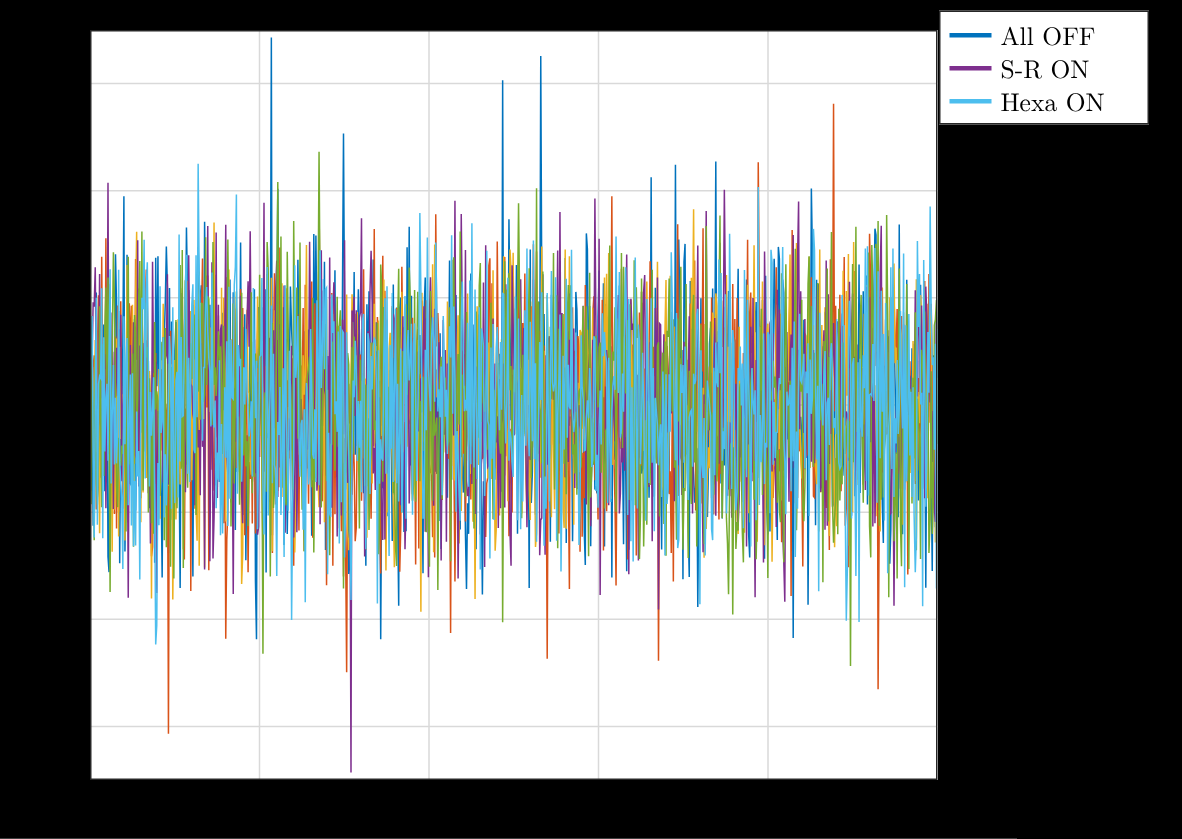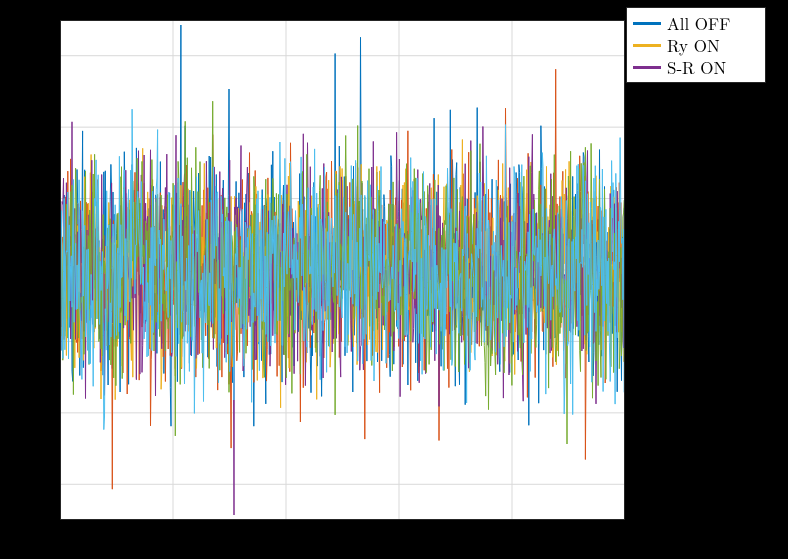--- a/index.html
+++ b/index.html
@@ -84,20 +84,20 @@
     <rect x="0.5" y="0.5" width="564" height="499" fill="none" stroke="#262626" stroke-width="1"></rect>
   </svg>
 </div>
 
 <div class="legend">
   <div class="legend-row">
     <div class="legend-swatch" style="background:#0072BD"></div>
     <div class="legend-label">All OFF</div>
   </div>
   <div class="legend-row">
-    <div class="legend-swatch" style="background:#EDB120"></div>
-    <div class="legend-label">Ry ON</div>
+    <div class="legend-swatch" style="background:#7E2F8E"></div>
+    <div class="legend-label">S-R ON</div>
   </div>
   <div class="legend-row">
-    <div class="legend-swatch" style="background:#7E2F8E"></div>
-    <div class="legend-label">S-R ON</div>
+    <div class="legend-swatch" style="background:#4DBEEE"></div>
+    <div class="legend-label">Hexa ON</div>
   </div>
 </div>
 
 </body></html>

